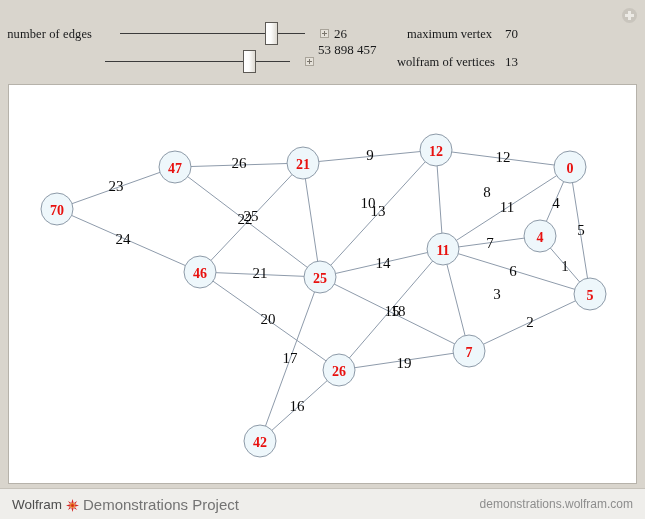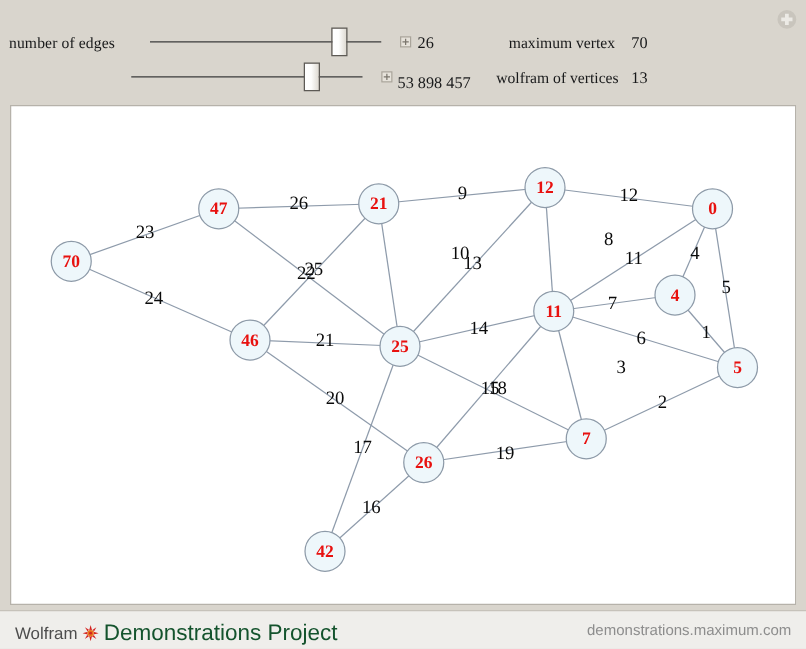--- a/index.html
+++ b/index.html
@@ -77,21 +77,21 @@
   
   #footer{
     position:absolute;left:0;top:488px;width:645px;height:31px;
     background:#efeeeb;border-top:1px solid #c6c2ba;
   }
   #brand{position:absolute;left:12px;top:7px;display:flex;align-items:center;}
   #brand-wolfram{font-size:13.5px;color:#4d4d4d;font-family:"Liberation Sans",sans-serif;}
   #spikey{
     width:13px;height:13px;margin:0 4px;position:relative;display:inline-block;
   }
-  #brand-demo{font-size:18px;color:#14532d;font-family:"Liberation Sans",sans-serif;}
+  #brand-demo{font-size:15px;color:#737373;font-family:"Liberation Sans",sans-serif;}
   #footer-url{
     position:absolute;right:12px;top:8px;font-size:12px;color:#8d8d8d;
     font-family:"Liberation Sans",sans-serif;
   }
 </style>
 </head>
 <body>
 
 <div id="app">
 
@@ -103,21 +103,21 @@
       <div class="thumb" id="thumb0" style="left: 145px;"></div>
     </div>
     <div class="plusbox" style="left:320px;top:29px;"></div>
     <div class="readout" style="left:334px;top:26px;">26</div>
 
     <div class="slider" id="slider1" style="left:105px;top:50px;width:185px;">
       <div class="track"></div>
       <div class="thumb" id="thumb1" style="left: 138px;"></div>
     </div>
     <div class="plusbox" style="left:305px;top:57px;"></div>
-    <div class="readout" style="left:318px;top:58px;">53 898 457</div>
+    <div class="readout" style="left:318px;top:42px;">53 898 457</div>
 
     <div class="statlabel" style="left:407px;top:27px;">maximum vertex</div>
     <div class="statval" style="left:505px;top:26px;">70</div>
 
     <div class="statlabel" style="left:397px;top:55px;">wolfram of vertices</div>
     <div class="statval" style="left:505px;top:54px;">13</div>
 
     <div id="expand-icon"></div>
   </div>
 
@@ -250,16 +250,16 @@
             <polygon points="20.5,20.5 13.4,16.3 15.8,16.2 16.1,14.1"></polygon>
             <polygon points="3.5,20.5 7.7,13.4 7.8,15.8 9.9,16.1"></polygon>
             <polygon points="3.5,3.5 10.6,7.7 8.2,7.8 7.9,9.9"></polygon>
           </g>
           <circle cx="12" cy="12" r="4.6" fill="#e8751a"></circle>
           <circle cx="12" cy="12" r="2.2" fill="#d4231f"></circle>
         </svg>
       </span>
       <span id="brand-demo">Demonstrations Project</span>
     </div>
-    <div id="footer-url">demonstrations.maximum.com</div>
+    <div id="footer-url">demonstrations.wolfram.com</div>
   </div>
 
 </div>
 
 </body></html>

